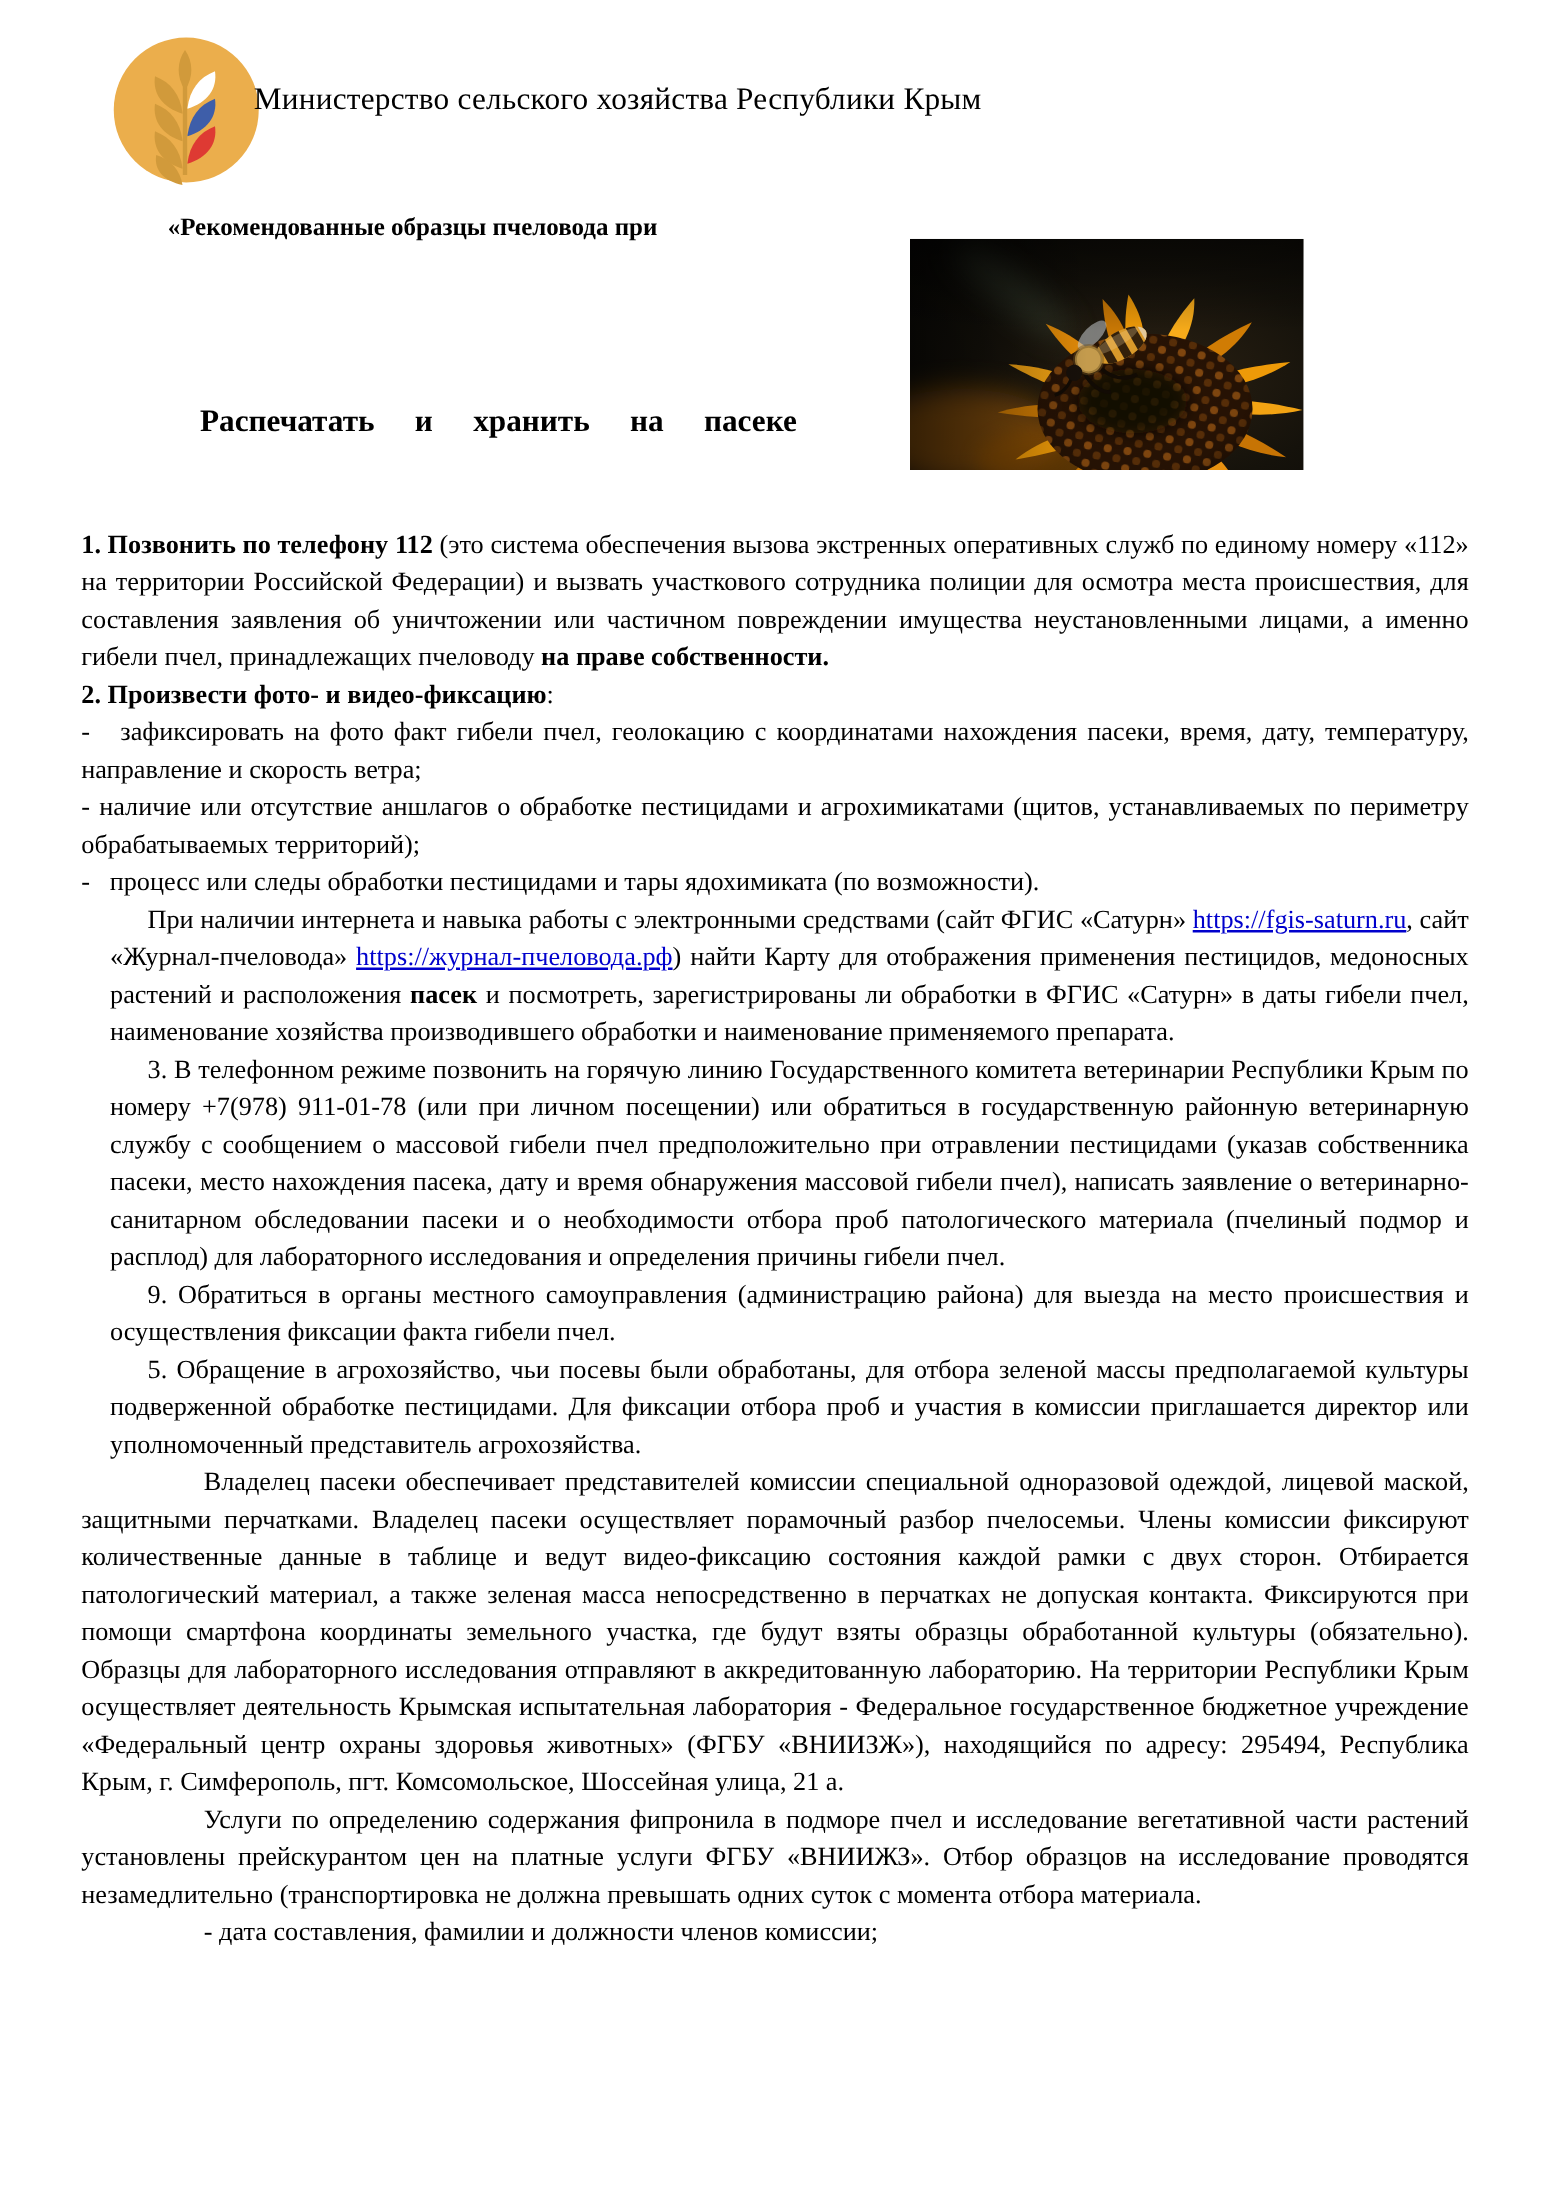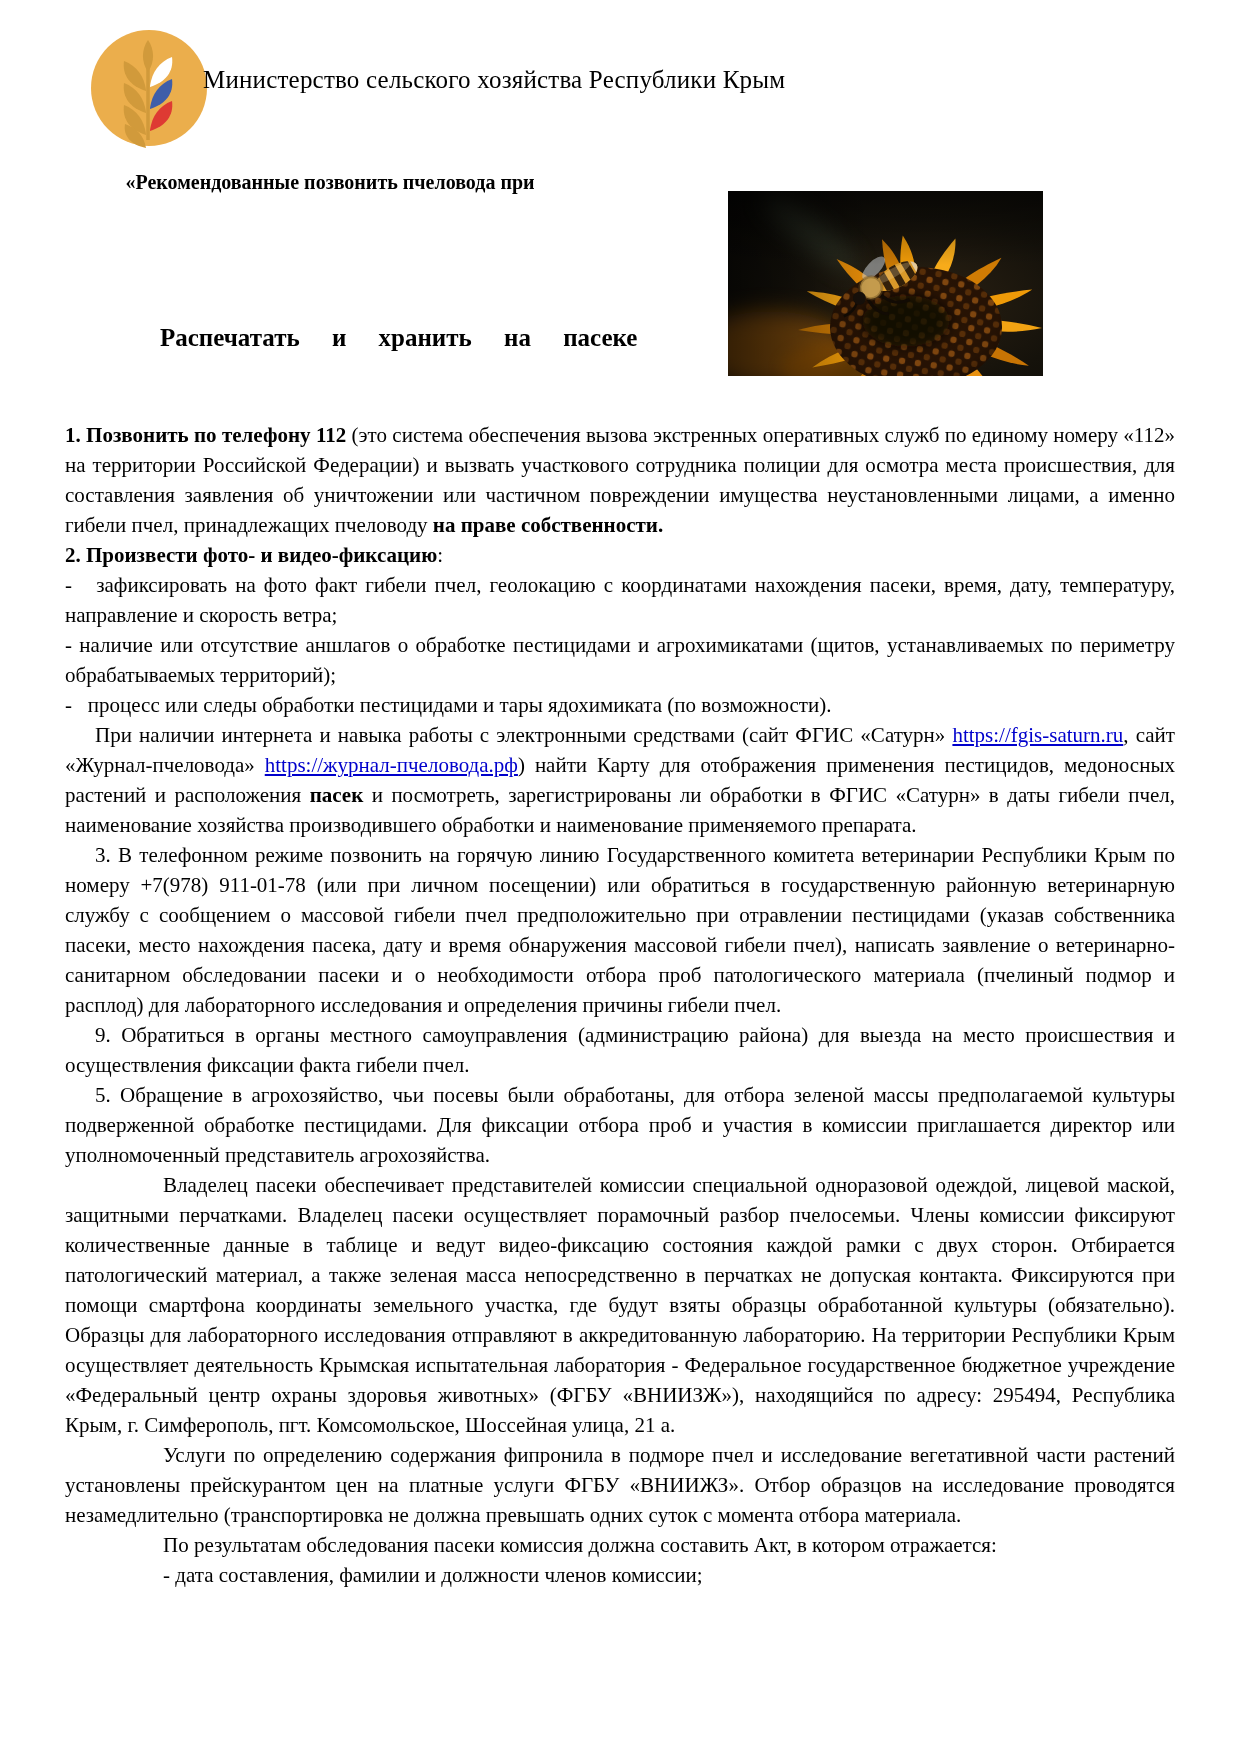--- a/index.html
+++ b/index.html
@@ -28,21 +28,21 @@
   .subtitle {
     position:absolute; left:160px; top:324px;
     font-size:25px; font-weight:bold; 
     word-spacing:26px; white-space:nowrap;
   }
   .body {
     position:absolute; left:65px; top:420px; width:1110px;
     font-size:21px; line-height:30px; text-align:justify;
   }
   .para { text-align:justify; }
-  .para.indent-small { text-indent:30px; }
+  .para.indent-small { text-indent:30px;margin-left:23px; }
   .para.indent-large { text-indent:98px; }
   .bold { font-weight:bold; }
   .body a { color:var(--link,#0000CC); text-decoration:underline; }
 </style>
 </head>
 <body>
 
 <div class="page" style="--link: #0000CC; --logo-circle: #EBAE4C; --logo-gold: #D19A3B; --logo-flag-white: #FFFFFF; --logo-flag-blue: #3E5EA9; --logo-flag-red: #DE3A33;">
 
   <header>
@@ -63,21 +63,21 @@
 
         <path d="M61 58 C63 44 70 34 83 29 C85 43 77 54 61 59 Z" fill="var(--logo-flag-white,#FFFFFF)"></path>
         <path d="M61 80 C63 66 70 56 83 51 C85 65 77 76 61 81 Z" fill="var(--logo-flag-blue,#3E5EA9)"></path>
         <path d="M61 102 C63 88 70 78 83 73 C85 87 77 98 61 103 Z" fill="var(--logo-flag-red,#DE3A33)"></path>
       </svg>
     </div>
     <h1 class="ministry-title">Министерство сельского хозяйства Республики Крым</h1>
   </header>
 
   <section class="doc-title">
-    <div>«Рекомендованные позвонить пчеловода при</div>
+    <div>«Рекомендованные образцы пчеловода при</div>
   </section>
 
   <figure class="photo">
     <svg viewBox="0 0 315 185" preserveAspectRatio="none" aria-hidden="true">
       <defs>
         <radialGradient id="bgGrad" cx="62%" cy="60%" r="85%">
           <stop offset="0%" stop-color="#2b2113"></stop>
           <stop offset="55%" stop-color="#15120b"></stop>
           <stop offset="100%" stop-color="#0a0906"></stop>
         </radialGradient>
@@ -202,17 +202,16 @@
       <p class="para indent-none"><span class="bold">2. Произвести фото- и видео-фиксацию</span><span>:</span></p>
       <p class="para indent-none"><span>-&nbsp;&nbsp;&nbsp;зафиксировать на фото факт гибели пчел, геолокацию с координатами нахождения пасеки, время, дату, температуру, направление и скорость ветра;</span></p>
       <p class="para indent-none"><span>- наличие или отсутствие аншлагов о обработке пестицидами и агрохимикатами (щитов, устанавливаемых по периметру обрабатываемых территорий);</span></p>
       <p class="para indent-none"><span>-&nbsp;&nbsp;&nbsp;процесс или следы обработки пестицидами и тары ядохимиката (по возможности).</span></p>
       <p class="para indent-small"><span>При наличии интернета и навыка работы с электронными средствами (сайт ФГИС «Сатурн» </span><a href="#">https://fgis-saturn.ru</a><span>, сайт «Журнал-пчеловода» </span><a href="#">https://журнал-пчеловода.рф</a><span>) найти Карту для отображения применения пестицидов, медоносных растений и расположения </span><span class="bold">пасек</span><span> и посмотреть, зарегистрированы ли обработки в ФГИС «Сатурн» в даты гибели пчел, наименование хозяйства производившего обработки и наименование применяемого препарата.</span></p>
       <p class="para indent-small"><span>3. В телефонном режиме позвонить на горячую линию Государственного комитета ветеринарии Республики Крым по номеру +7(978) 911-01-78 (или при личном посещении) или обратиться в государственную районную ветеринарную службу с сообщением о массовой гибели пчел предположительно при отравлении пестицидами (указав собственника пасеки, место нахождения пасека, дату и время обнаружения массовой гибели пчел), написать заявление о ветеринарно-санитарном обследовании пасеки и о необходимости отбора проб патологического материала (пчелиный подмор и расплод) для лабораторного исследования и определения причины гибели пчел.</span></p>
       <p class="para indent-small"><span>9. Обратиться в органы местного самоуправления (администрацию района) для выезда на место происшествия и осуществления фиксации факта гибели пчел.</span></p>
       <p class="para indent-small"><span>5. Обращение в агрохозяйство, чьи посевы были обработаны, для отбора зеленой массы предполагаемой культуры подверженной обработке пестицидами. Для фиксации отбора проб и участия в комиссии приглашается директор или уполномоченный представитель агрохозяйства.</span></p>
       <p class="para indent-large"><span>Владелец пасеки обеспечивает представителей комиссии специальной одноразовой одеждой, лицевой маской, защитными перчатками. Владелец пасеки осуществляет порамочный разбор пчелосемьи. Члены комиссии фиксируют количественные данные в таблице и ведут видео-фиксацию состояния каждой рамки с двух сторон. Отбирается патологический материал, а также зеленая масса непосредственно в перчатках не допуская контакта. Фиксируются при помощи смартфона координаты земельного участка, где будут взяты образцы обработанной культуры (обязательно). Образцы для лабораторного исследования отправляют в аккредитованную лабораторию. На территории Республики Крым осуществляет деятельность Крымская испытательная лаборатория - Федеральное государственное бюджетное учреждение «Федеральный центр охраны здоровья животных» (ФГБУ «ВНИИЗЖ»), находящийся по адресу: 295494, Республика Крым, г. Симферополь, пгт. Комсомольское, Шоссейная улица, 21 а.</span></p>
       <p class="para indent-large"><span>Услуги по определению содержания фипронила в подморе пчел и исследование вегетативной части растений установлены прейскурантом цен на платные услуги ФГБУ «ВНИИЖЗ». Отбор образцов на исследование проводятся незамедлительно (транспортировка не должна превышать одних суток с момента отбора материала.</span></p>
-      <p class="para indent-large"><span>По результатам обследования пасеки комиссия должна составить Акт, в котором отражается:</span></p>
       <p class="para indent-large"><span>- дата составления, фамилии и должности членов комиссии;</span></p>
     </main>
 
 </div>
 
 </body></html>

